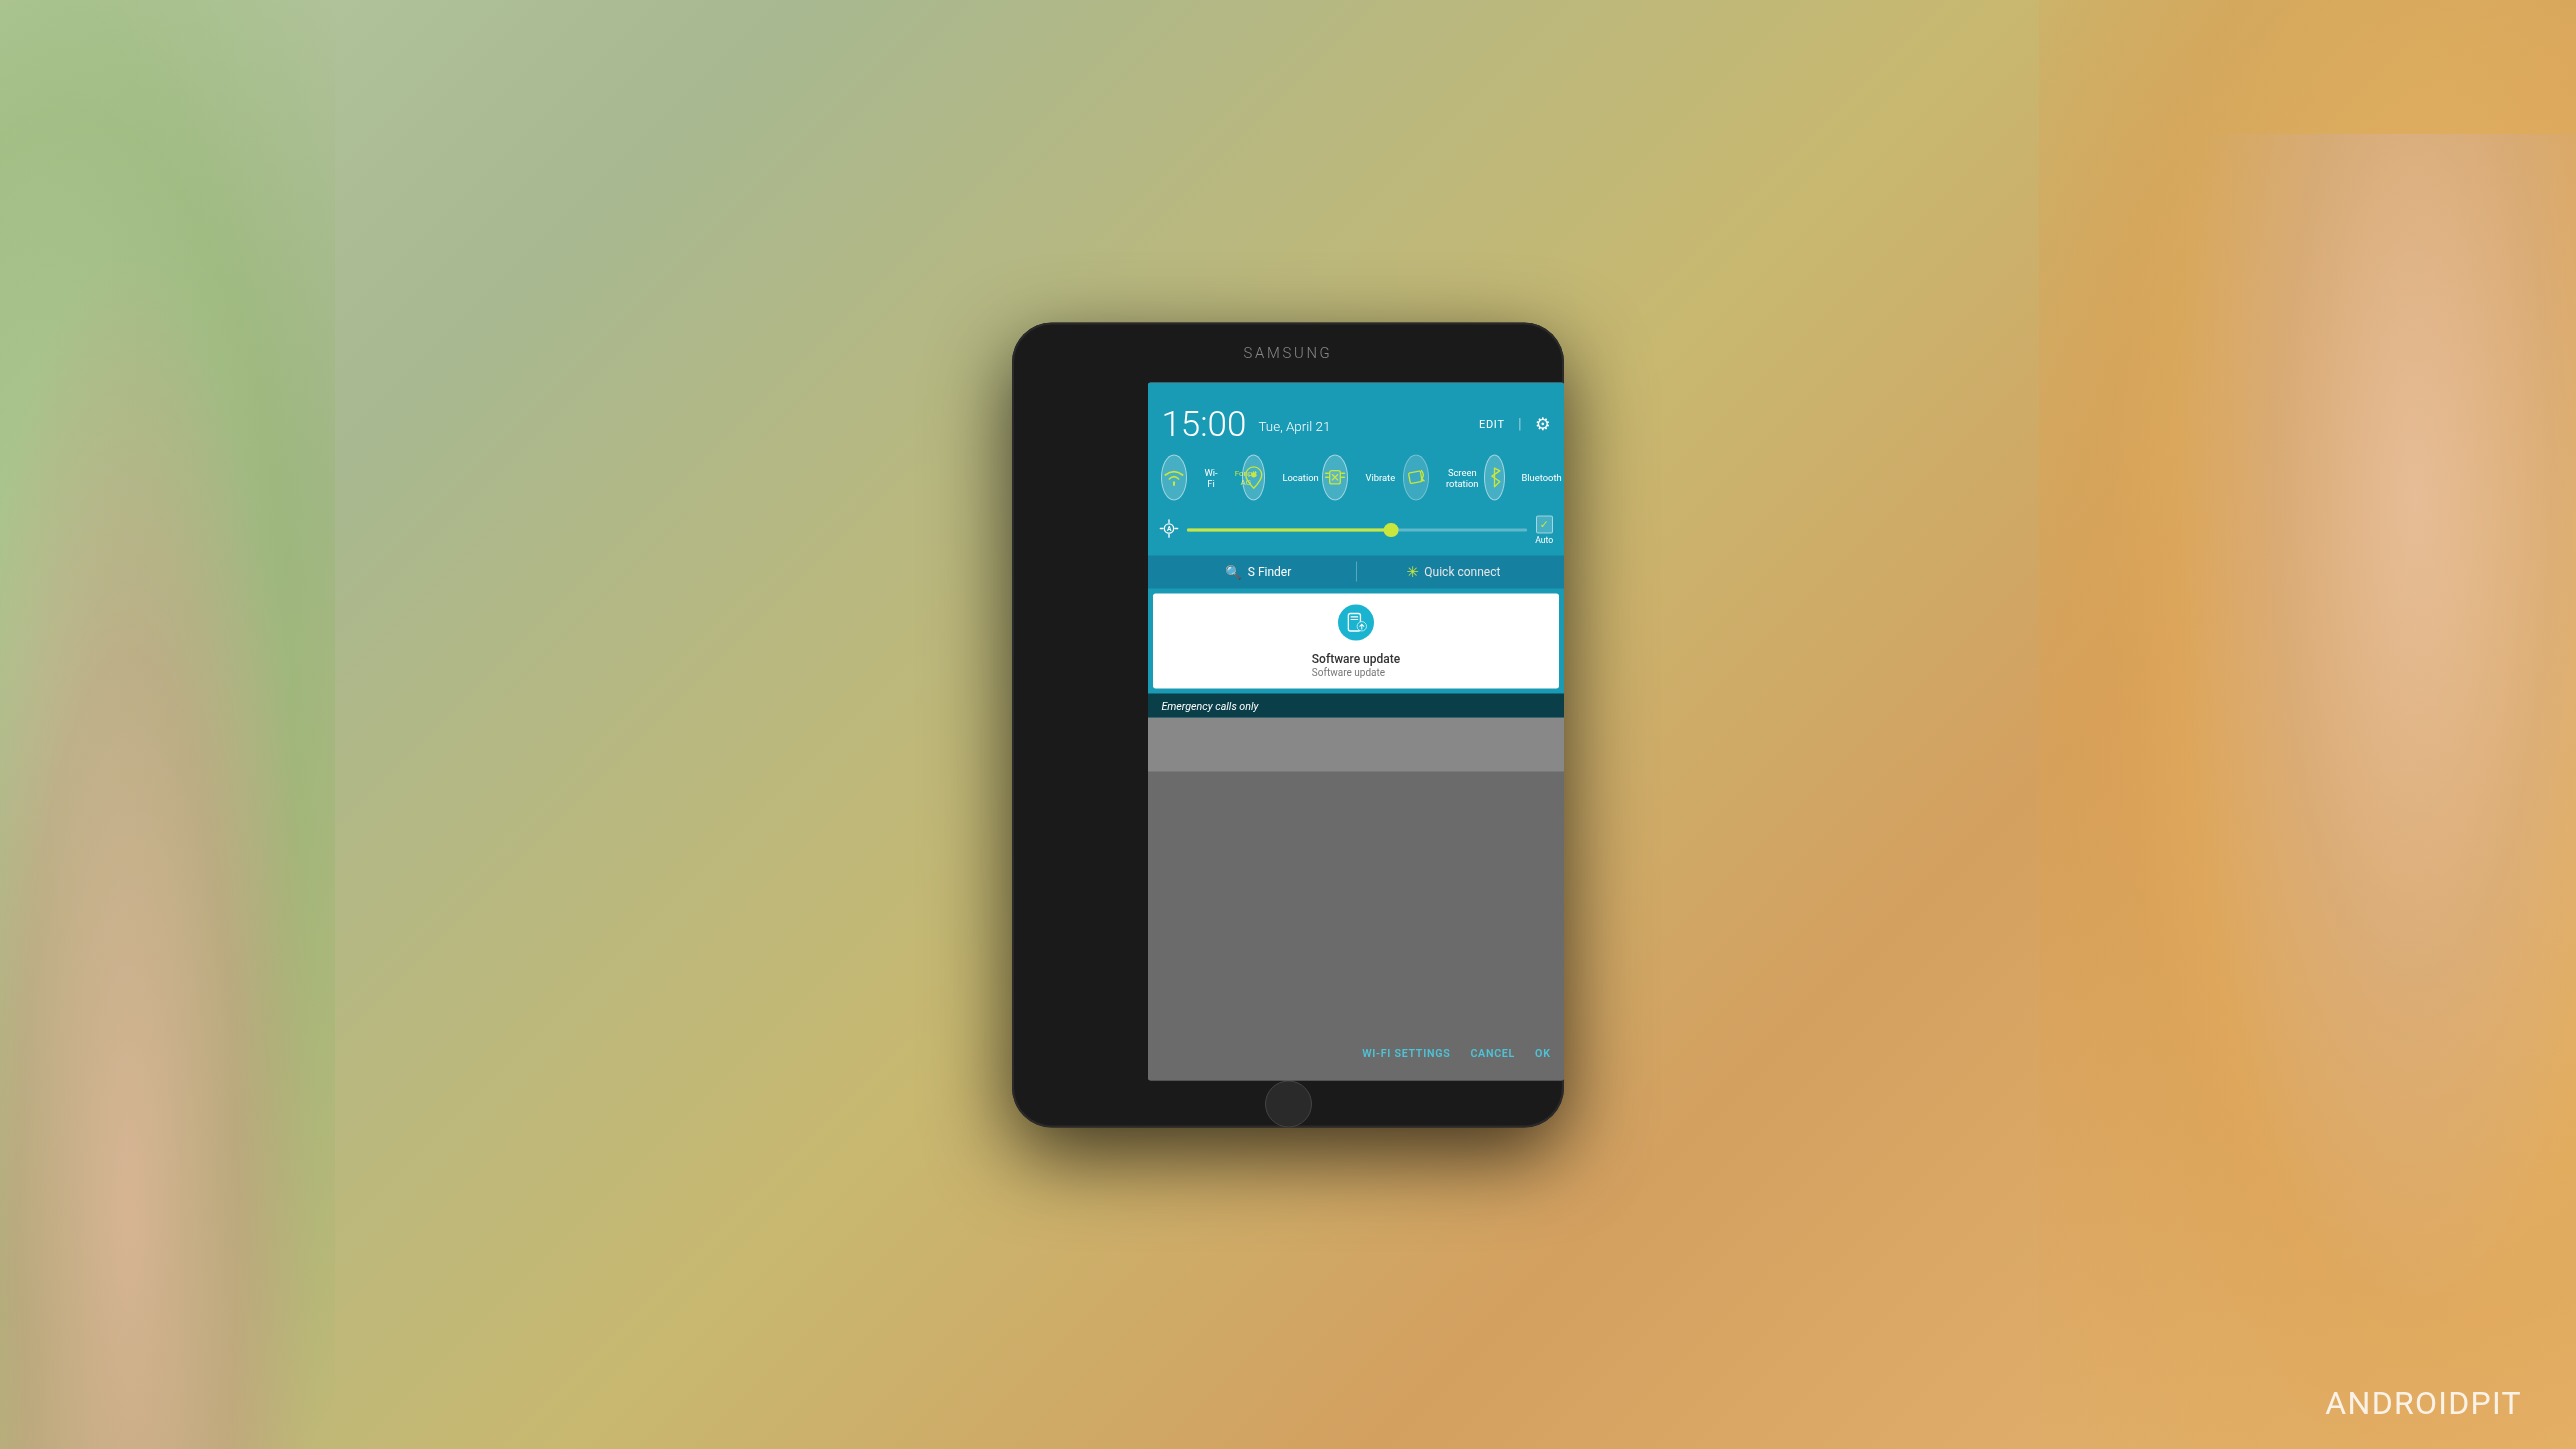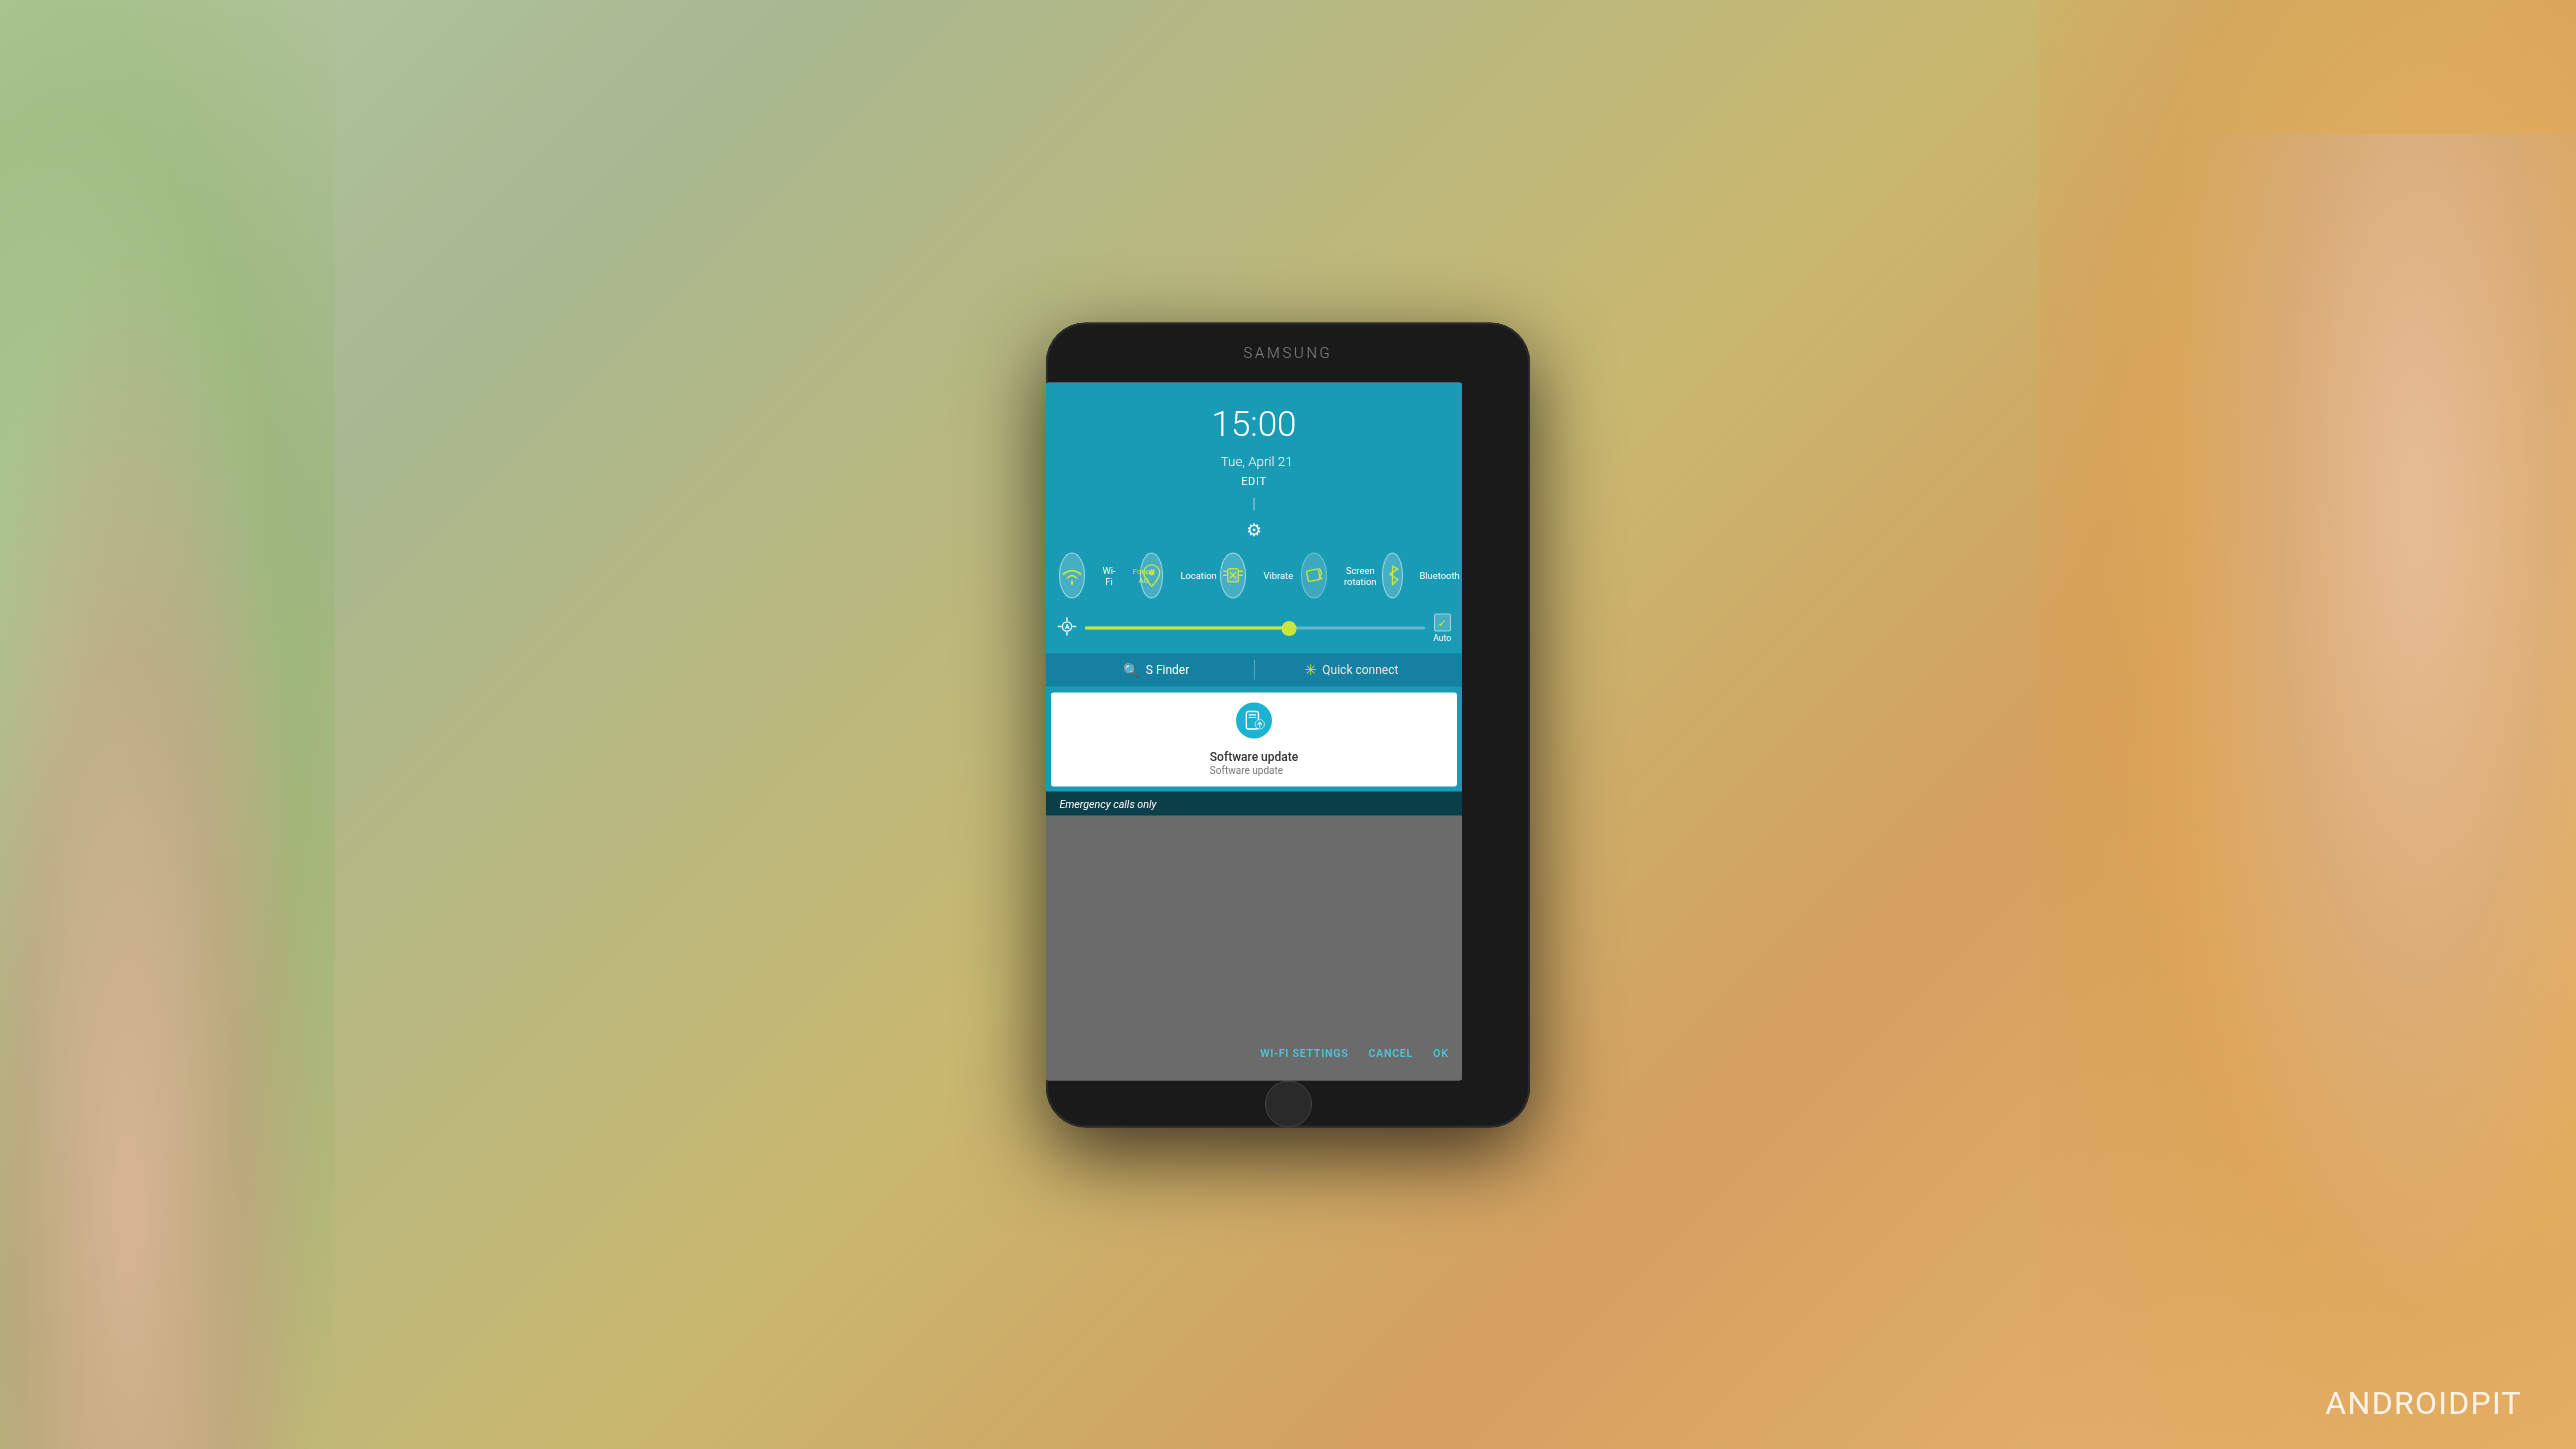--- a/index.html
+++ b/index.html
@@ -31,29 +31,29 @@
       background: radial-gradient(ellipse at 80% 40%, rgba(240,190,100,0.8) 0%, rgba(220,160,80,0.5) 60%, transparent 100%);
       z-index: 1;
     }
 
     
     .phone-frame {
       position: absolute;
       left: 50%;
       top: 50%;
       transform: translate(-50%, -50%);
-      width: 484px;
+      width: 552px;
       height: 805px;
       background: #1a1a1a;
       border-radius: 40px;
       box-shadow: 0 27px 81px rgba(0,0,0,0.7), inset 0 0 0 2px #2a2a2a;
       z-index: 10;
       display: flex;
       flex-direction: column;
-      align-items: flex-start;
+      align-items: flex-end;
     }
 
     
     .phone-top-bezel {
       width: 100%;
       height: 60px;
       display: flex;
       align-items: center;
       justify-content: center;
       flex-shrink: 0;
@@ -99,21 +99,20 @@
       background: #1a9bb5;
       z-index: 15;
     }
 
     
     .panel-header {
       display: flex;
       align-items: center;
       padding: 24px 13.4px 6.7px 13.4px;
       gap: 6.7px;
-      flex-direction: column;
     }
     .panel-time {
       color: white;
       font-size: 35px;
       font-weight: 300;
       line-height: 1;
     }
     .panel-date {
       color: white;
       font-size: 13.4px;

